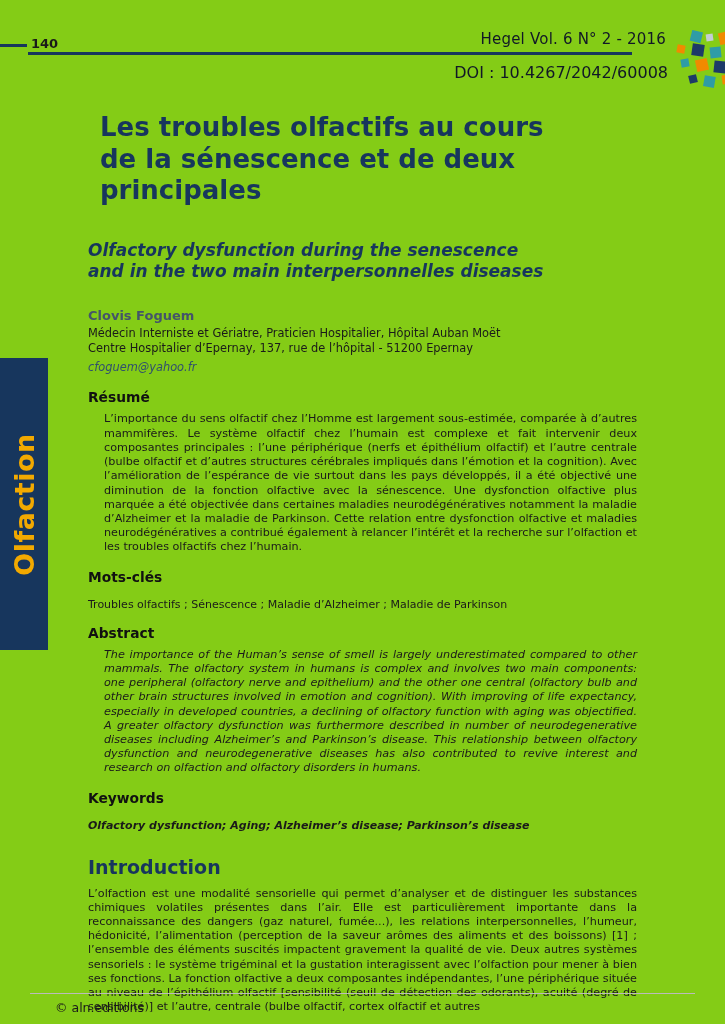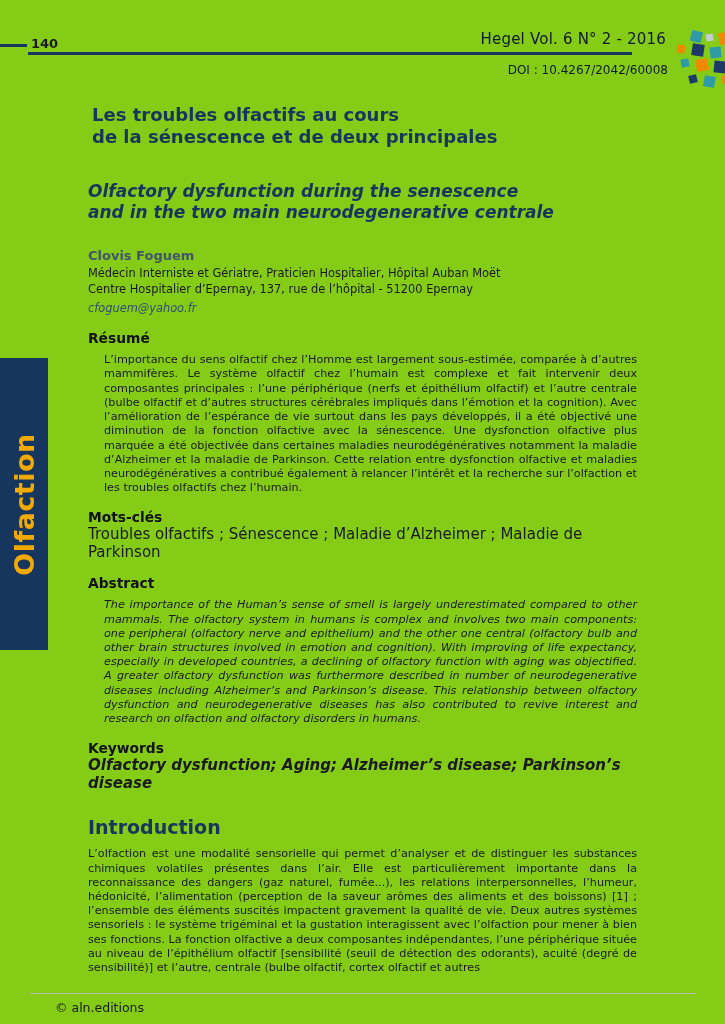--- a/index.html
+++ b/index.html
@@ -7,42 +7,42 @@
     position:relative;width:725px;height:1024px;background:#84cc16;
     font-family:"DejaVu Sans", sans-serif;color:#1a1a1a;overflow:hidden;
     margin:0 auto;
     padding-left:36px;
   }
   
   .pagenum-rule{position:absolute;left:0;top:44px;width:27px;height:3px;background:#17365d;}
   .pagenum{position:absolute;left:31px;top:36px;font-size:13px;font-weight:bold;color:#1a1a1a;}
   .journal-ref{position:absolute;top:30px;right:95px;font-size:15px;color:#111827;letter-spacing:.2px;margin-left:8px;}
   .header-rule{position:absolute;left:28px;top:52px;width:604px;height:3px;background:#17365d;}
-  .doi{position:absolute;top:63px;right:93px;font-size:12px;color:#111827;}
+  .doi{position:absolute;top:63px;right:93px;font-size:16px;color:#111827;}
   .logo{position:absolute;top:30px;right:16px;}
   
   .sidebar{
     position:absolute;left:0;top:358px;width:48px;height:292px;background:#17365d;
     display:flex;align-items:center;justify-content:center;
   }
   .sidebar-text{
     transform:rotate(-90deg);white-space:nowrap;color:#f2a900;
     font-weight:bold;font-size:27px;letter-spacing:.5px;
   }
   
   .content{position:absolute;left:88px;top:100px;width:549px;}
-  .title{font-size:18px;line-height:1.22;font-weight:bold;color:#17365d;margin:4px;}
+  .title{font-size:26px;line-height:1.22;font-weight:bold;color:#17365d;margin:12px;}
   .subtitle{font-size:17px;line-height:1.25;font-weight:bold;font-style:italic;color:#17365d;margin:33px 0 0 0;}
   .author{font-size:13px;font-weight:bold;color:#44546a;margin-top:25px;}
   .affil{font-size:11.4px;line-height:1.35;color:#1a1a1a;margin-top:3px;}
   .email{font-size:11.4px;font-style:italic;color:#30506e;margin-top:1px;display:inline-block;}
   .h-sec{font-size:13.8px;font-weight:bold;color:#111;margin:14px 0 0 0;}
   .para{font-size:11.2px;line-height:1.27;text-align:justify;color:#1a1a1a;margin:7px 0 0 16px;}
   .para.italic{font-style:italic;}
-  .inline-line{font-size:15px;color:#1a1a1a;margin-top:0;}
+  .inline-line{font-size:11px;color:#1a1a1a;margin-top:13px;}
   .inline-line.italic{font-style:italic;font-weight:bold;}
   .h-intro{font-size:19px;font-weight:bold;color:#17365d;margin:24px 0 0 0;}
   .para.full{margin-left:0;margin-top:9px;}
   
   .footer-rule{position:absolute;left:30px;top:993px;width:665px;height:1px;background:#bbbbbb;}
   .footer{position:absolute;left:55px;top:1000px;font-size:12.5px;color:#1a1a1a;}
 </style>
 </head>
 <body>
 
@@ -77,21 +77,21 @@
 
   <div class="content">
 
     <h1 class="title">
       <span>Les troubles olfactifs au cours</span><br>
       <span>de la sénescence et de deux principales</span><br>
     </h1>
 
     <h2 class="subtitle">
       <span>Olfactory dysfunction during the senescence</span><br>
-      <span>and in the two main neurodegenerative centrale</span>
+      <span>and in the two main interpersonnelles diseases</span>
     </h2>
 
     <div class="author">Clovis Foguem</div>
     <div class="affil">
       <span>Médecin Interniste et Gériatre, Praticien Hospitalier, Hôpital Auban Moët</span><br>
       <span>Centre Hospitalier d’Epernay, 137, rue de l’hôpital - 51200 Epernay</span>
     </div>
     <a class="email" style="text-decoration:none;color:#30506e;font-style:italic;">cfoguem@yahoo.fr</a>
 
     <h3 class="h-sec">Résumé</h3>

